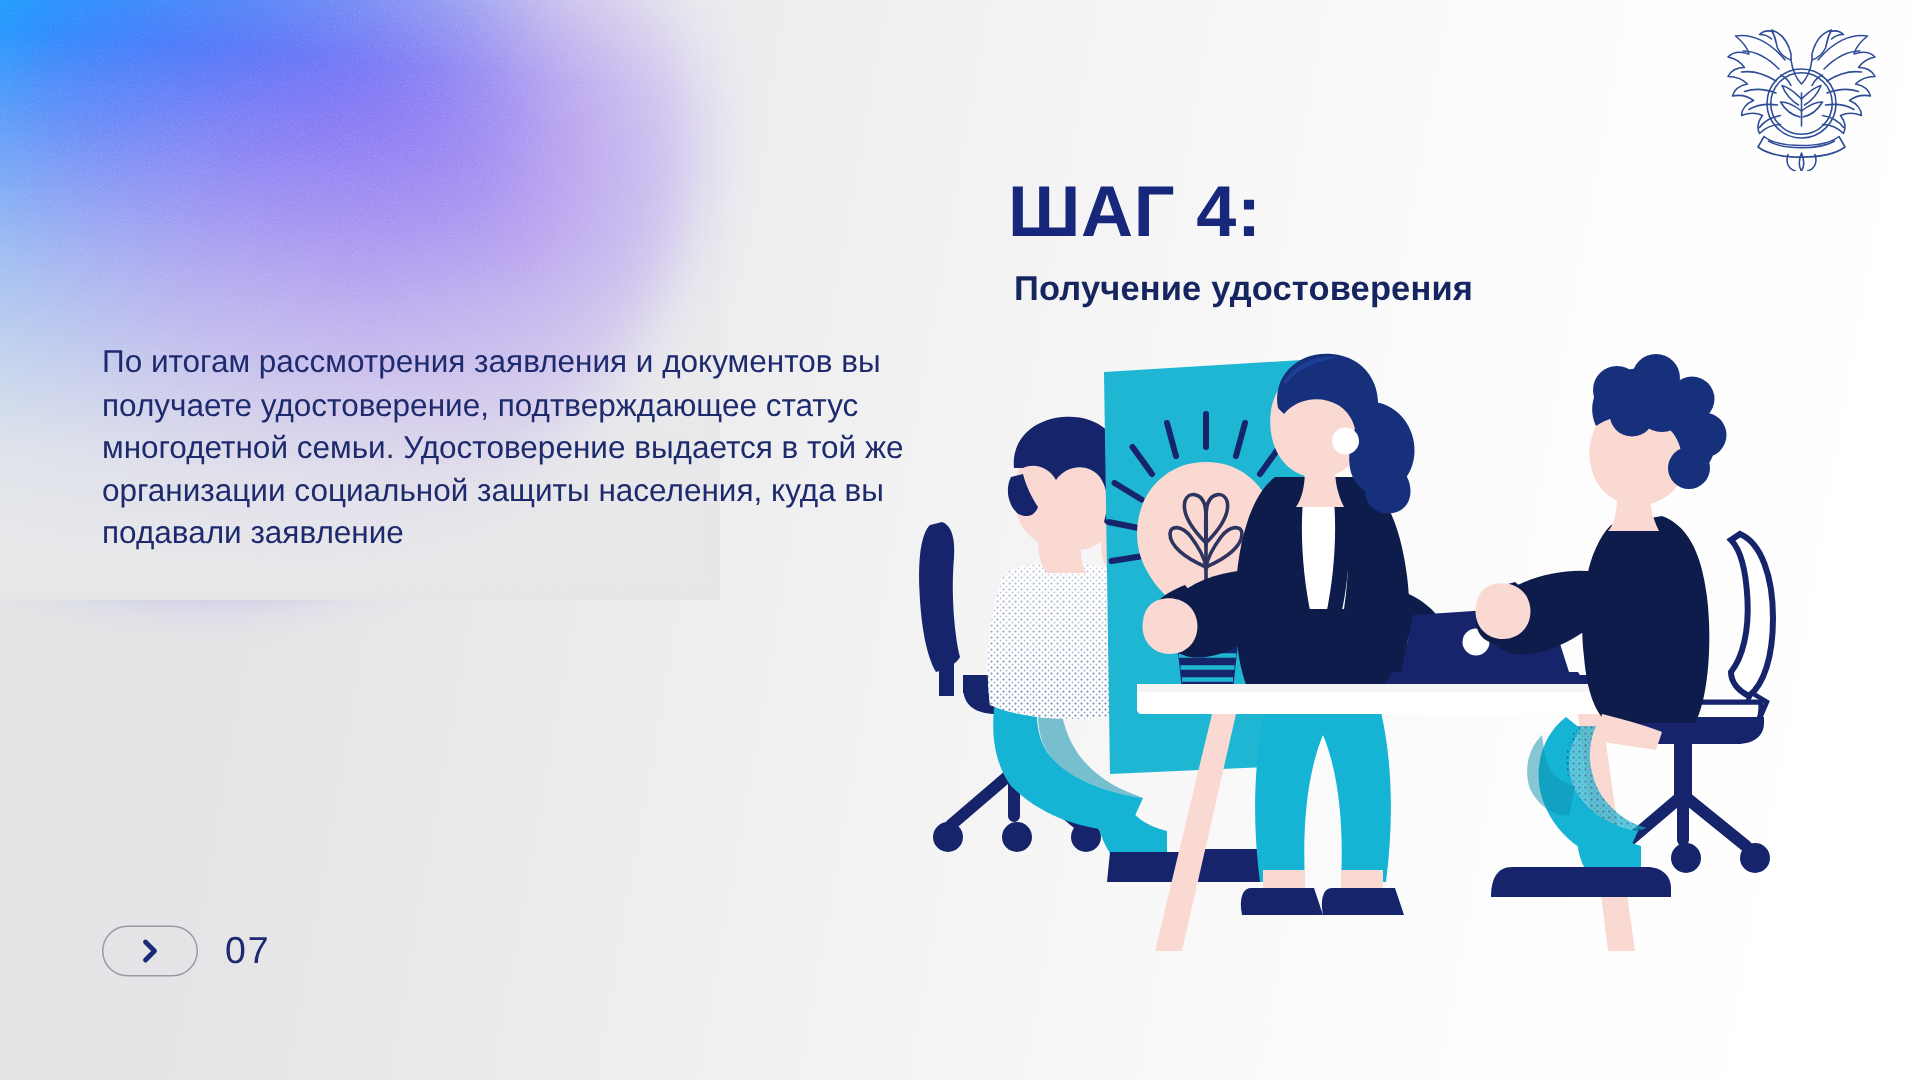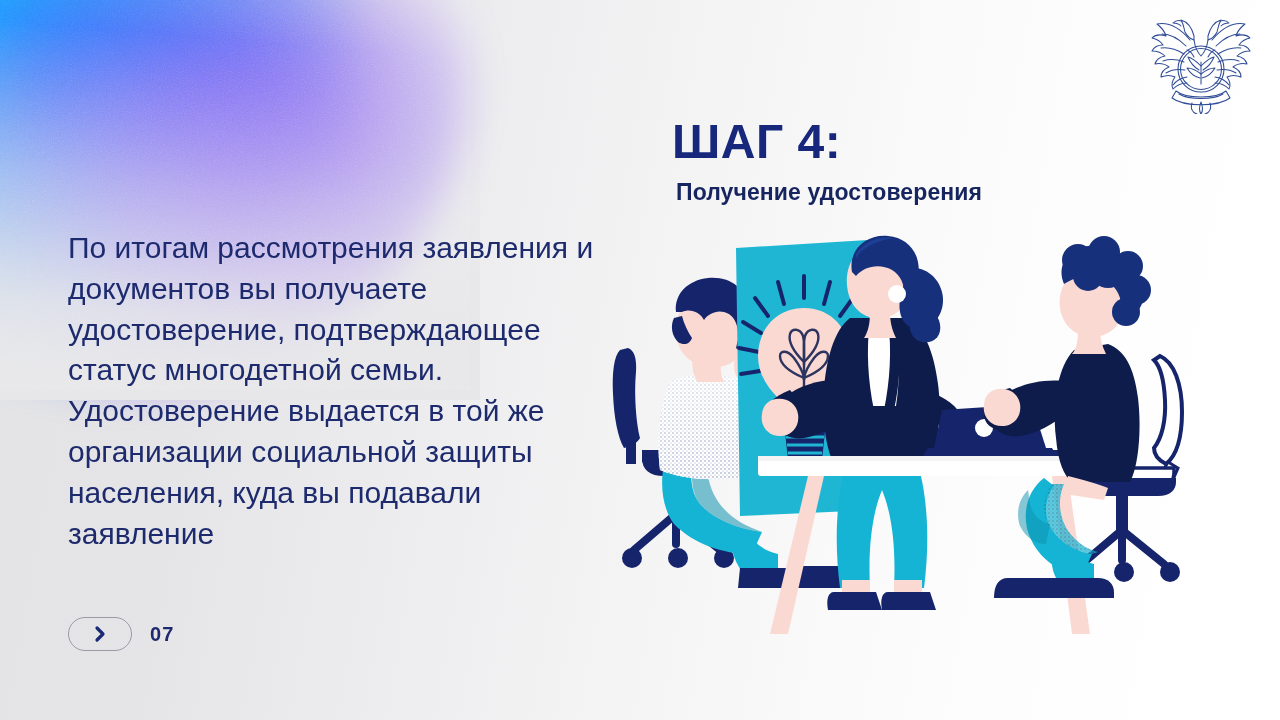--- a/index.html
+++ b/index.html
@@ -86,21 +86,21 @@
     color: #16255f;
     letter-spacing: 0.1px;
   }
 
   
   .body-copy {
     position: absolute;
     left: 68px;
     top: 228px;
     width: 540px;
-    font-size: 30px;
+    font-size: 21px;
     line-height: 1.36;
     color: #1d2a6d;
     white-space: pre-line;
   }
 
   
   .page-indicator {
     position: absolute;
     left: 68px;
     top: 617px;
@@ -112,24 +112,23 @@
     width: 62px;
     height: 32px;
     border: 1.6px solid #9a9aa6;
     border-radius: 18px;
     display: flex;
     align-items: center;
     justify-content: center;
     background: transparent;
   }
   .pager-num {
-    font-size: 20px;
+    font-size: 25px;
     color: #1d2a6d;
     letter-spacing: 1.2px;
-    font-weight: bold;
   }
 
   
   .illustration {
     position: absolute;
     left: 612px;
     top: 232px;
     width: 600px;
     height: 412px;
   }

